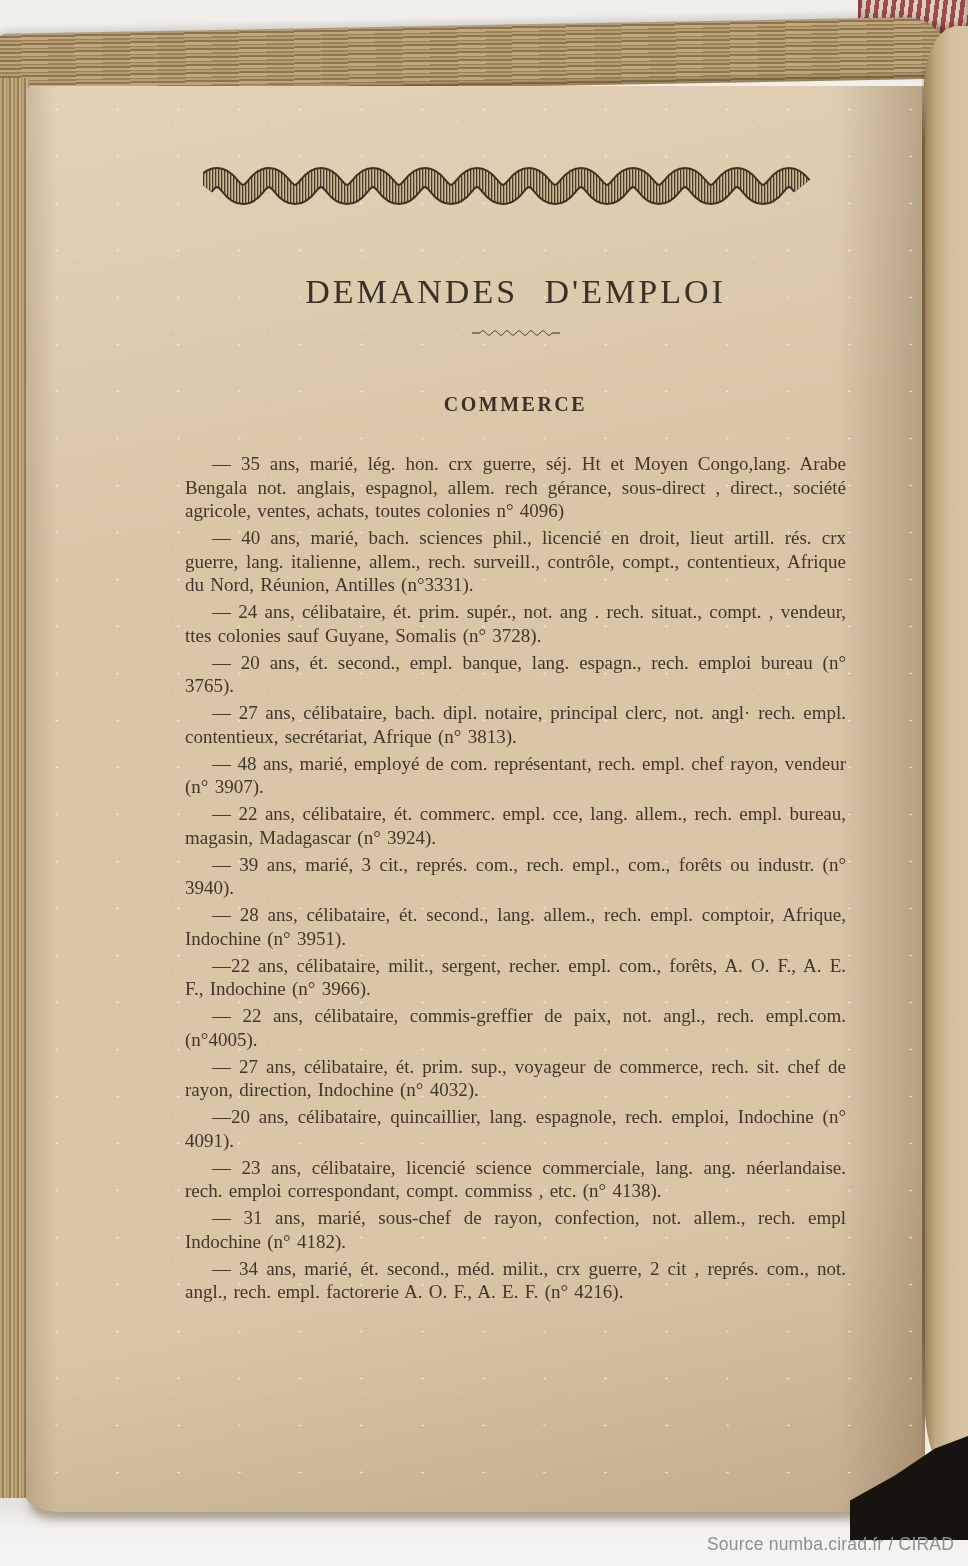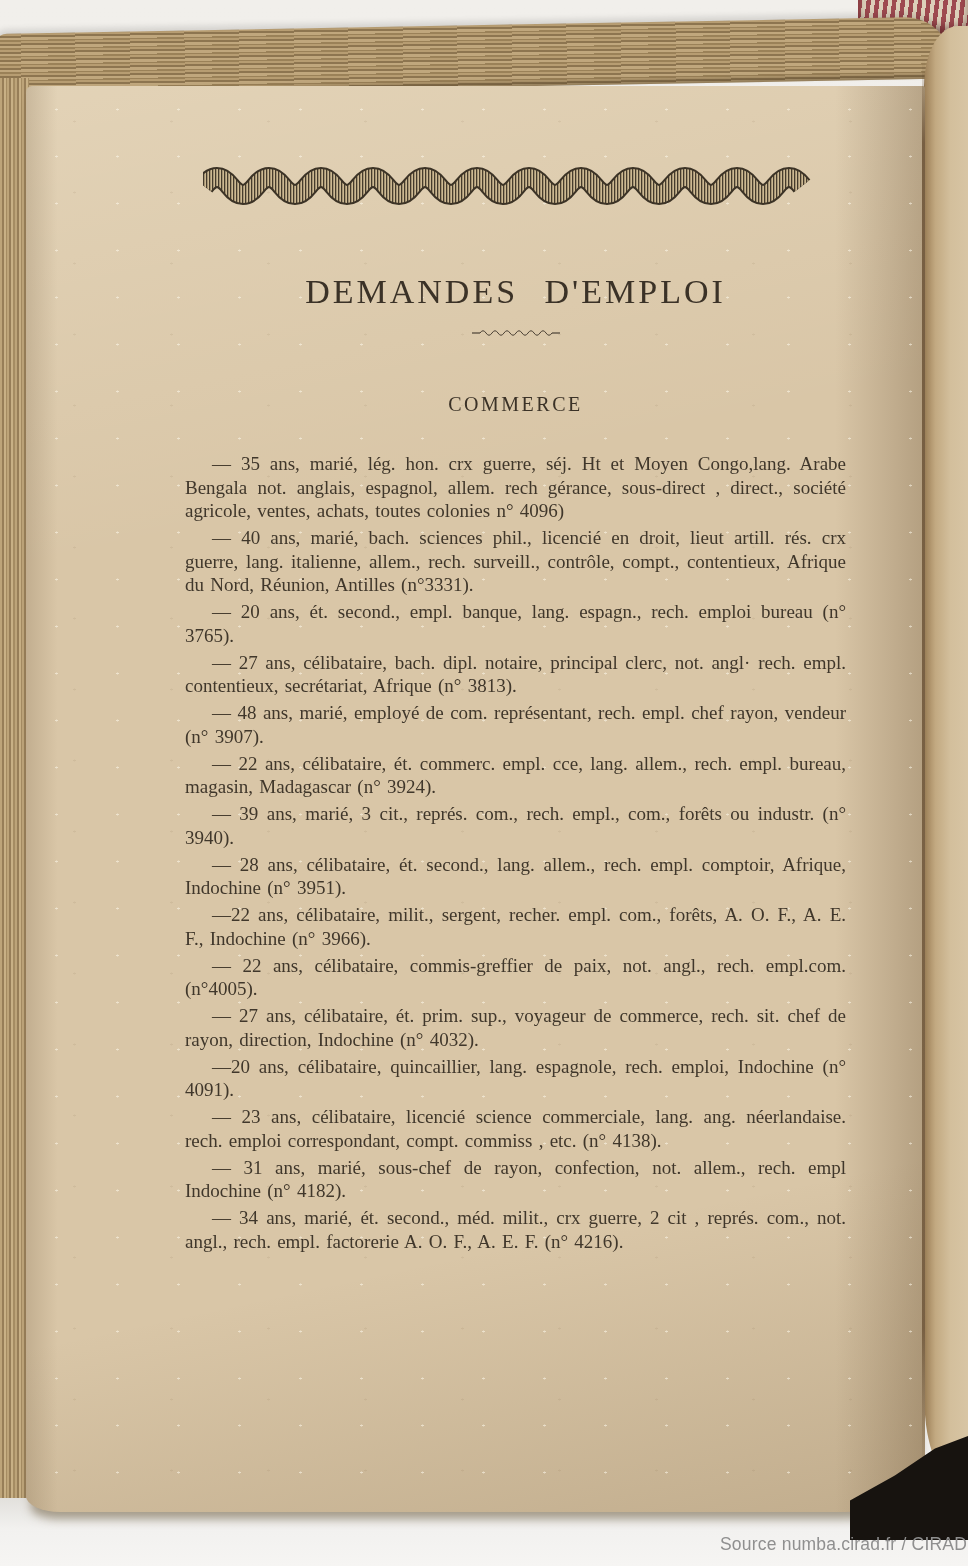--- a/index.html
+++ b/index.html
@@ -55,39 +55,39 @@
   .gutter-line{
     position:absolute;left:922px;top:58px;width:3px;height:1412px;
     background:linear-gradient(to bottom,rgba(92,66,38,0) 0,rgba(92,66,38,.7) 6%,rgba(92,66,38,.65) 90%,rgba(92,66,38,0) 100%);
   }
   .black-corner{
     position:absolute;left:850px;top:1436px;width:118px;height:104px;
     background:#17130f;
     clip-path:polygon(100% 0,100% 100%,0 100%,0 62%,38% 38%,72% 12%);
   }
   .footer-text{
-    position:absolute;right:1px;top:1534px;
+    position:absolute;right:14px;top:1534px;
     font-family:"Liberation Sans","DejaVu Sans",sans-serif;
     font-size:17.5px;color:#8f8f8f;letter-spacing:.2px;
   }
   
   .content{
     position:absolute;left:159px;top:0;width:661px;
     color:#40372b;
   }
   .ornament{display:block;margin:78px auto 0 auto;width:625px;height:44px;}
   .page-title{
     margin:65px 0 0 0;text-align:center;
     font-size:34px;font-weight:normal;letter-spacing:3px;word-spacing:15px;
     color:#3b3227;
   }
   .squiggle{display:block;margin:16px auto 0 auto;width:92px;height:12px;}
   .section-heading{
     margin:54px 0 0 0;text-align:center;
-    font-size:20px;font-weight:normal;letter-spacing:2.5px;
+    font-size:20px;font-weight:bold;letter-spacing:2.5px;
     color:#3b3227;
   }
   .entries{margin-top:36px;}
   .entry{
     margin:0 0 3.5px 0;
     font-size:19px;line-height:23.5px;
     text-align:justify;text-indent:27px;
     word-spacing:1.5px;
   }
 </style>
@@ -122,20 +122,21 @@
         <path d="M2,6 h8" fill="none" stroke="#4a4034" stroke-width="1.2"></path>
         <path d="M10,6 q3,-4.5 6,0 t6,0 t6,0 t6,0 t6,0 t6,0 t6,0 t6,0 t6,0 t6,0 t6,0 t6,0" fill="none" stroke="#4a4034" stroke-width="1"></path>
         <path d="M82,6 h8" fill="none" stroke="#4a4034" stroke-width="1.2"></path>
       </svg>
 
       <h2 class="section-heading">COMMERCE</h2>
 
       <div class="entries">
         <p class="entry">— 35 ans, marié, lég. hon. crx guerre, séj. Ht et Moyen Congo,lang. Arabe Bengala not. anglais, espagnol, allem. rech gérance, sous-direct , direct., société agricole, ventes, achats, toutes colonies n° 4096)</p>
         <p class="entry">— 40 ans, marié, bach. sciences phil., licencié en droit, lieut artill. rés. crx guerre, lang. italienne, allem., rech. surveill., contrôle, compt., contentieux, Afrique du Nord, Réunion, Antilles (n°3331).</p>
+        <p class="entry">— 24 ans, célibataire, ét. prim. supér., not. ang . rech. situat., compt. , vendeur, ttes colonies sauf Guyane, Somalis (n° 3728).</p>
         <p class="entry">— 20 ans, ét. second., empl. banque, lang. espagn., rech. emploi bureau (n° 3765).</p>
         <p class="entry">— 27 ans, célibataire, bach. dipl. notaire, principal clerc, not. angl· rech. empl. contentieux, secrétariat, Afrique (n° 3813).</p>
         <p class="entry">— 48 ans, marié, employé de com. représentant, rech. empl. chef rayon, vendeur (n° 3907).</p>
         <p class="entry">— 22 ans, célibataire, ét. commerc. empl. cce, lang. allem., rech. empl. bureau, magasin, Madagascar (n° 3924).</p>
         <p class="entry">— 39 ans, marié, 3 cit., représ. com., rech. empl., com., forêts ou industr. (n° 3940).</p>
         <p class="entry">— 28 ans, célibataire, ét. second., lang. allem., rech. empl. comptoir, Afrique, Indochine (n° 3951).</p>
         <p class="entry">—22 ans, célibataire, milit., sergent, recher. empl. com., forêts, A. O. F., A. E. F., Indochine (n° 3966).</p>
         <p class="entry">— 22 ans, célibataire, commis-greffier de paix, not. angl., rech. empl.com. (n°4005).</p>
         <p class="entry">— 27 ans, célibataire, ét. prim. sup., voyageur de commerce, rech. sit. chef de rayon, direction, Indochine (n° 4032).</p>
         <p class="entry">—20 ans, célibataire, quincaillier, lang. espagnole, rech. emploi, Indochine (n° 4091).</p>

